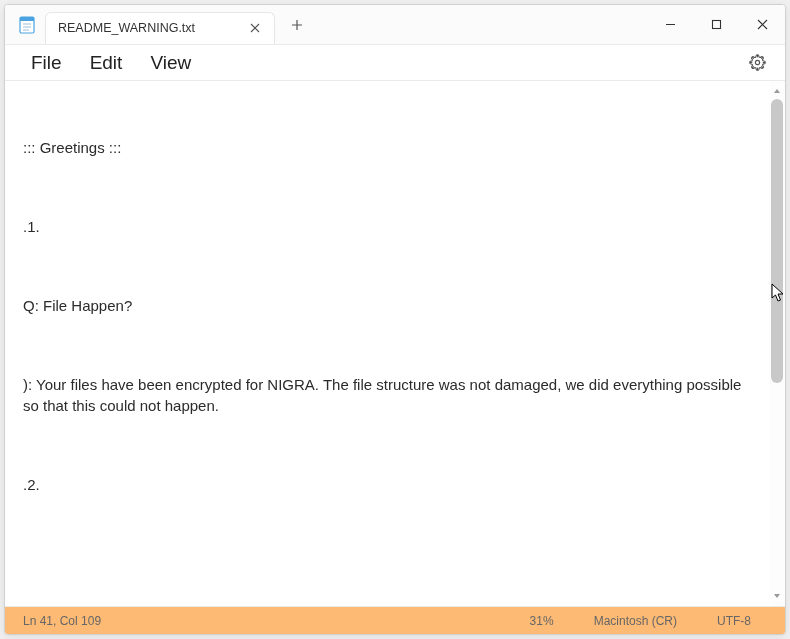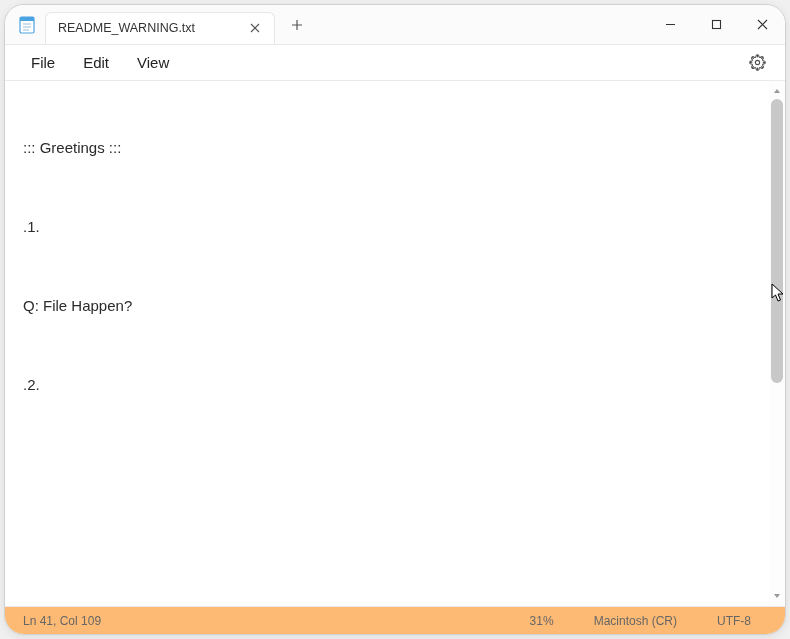--- a/index.html
+++ b/index.html
@@ -11,21 +11,21 @@
     align-items: center;
     width: 790px;
     height: 639px;
     overflow: hidden;
   }
   .window {
     width: 782px;
     height: 631px;
     background: #ffffff;
     border: 1px solid #d0d0d0;
-    border-radius: 20px;
+    border-radius: 4px;
     display: flex;
     flex-direction: column;
     box-shadow: 0 2px 10px rgba(0,0,0,0.08);
     position: relative;
     overflow: hidden;
   }
   .titlebar {
     height: 40px;
     display: flex;
     align-items: center;
@@ -98,21 +98,21 @@
   }
   .win-btn svg { stroke: #333; }
   .menubar {
     height: 36px;
     display: flex;
     align-items: center;
     padding: 0 8px;
     border-bottom: 1px solid #eaeaea;
   }
   .menu-item {
-    font-size: 15px;
+    font-size: 19px;
     color: #222;
     padding: 6px 14px;
     border-radius: 4px;
     cursor: pointer;
   }
   .menu-item:first-child { margin-left: 4px; }
   .menu-spacer { flex: 1; }
   .settings-btn {
     width: 32px;
     height: 32px;
@@ -287,20 +287,21 @@
         <path d="M19.4 15a1.65 1.65 0 0 0 .33 1.82l.06.06a2 2 0 1 1-2.83 2.83l-.06-.06a1.65 1.65 0 0 0-1.82-.33 1.65 1.65 0 0 0-1 1.51V21a2 2 0 1 1-4 0v-.09a1.65 1.65 0 0 0-1-1.51 1.65 1.65 0 0 0-1.82.33l-.06.06a2 2 0 1 1-2.83-2.83l.06-.06a1.65 1.65 0 0 0 .33-1.82 1.65 1.65 0 0 0-1.51-1H3a2 2 0 1 1 0-4h.09a1.65 1.65 0 0 0 1.51-1 1.65 1.65 0 0 0-.33-1.82l-.06-.06a2 2 0 1 1 2.83-2.83l.06.06a1.65 1.65 0 0 0 1.82.33h0a1.65 1.65 0 0 0 1-1.51V3a2 2 0 1 1 4 0v.09a1.65 1.65 0 0 0 1 1.51h0a1.65 1.65 0 0 0 1.82-.33l.06-.06a2 2 0 1 1 2.83 2.83l-.06.06a1.65 1.65 0 0 0-.33 1.82v0a1.65 1.65 0 0 0 1.51 1H21a2 2 0 1 1 0 4h-.09a1.65 1.65 0 0 0-1.51 1z"></path>
       </svg>
     </div>
   </div>
 
   <div class="content-wrap">
     <div class="content">
       <p>::: Greetings :::</p>
       <p>.1.</p>
       <p>Q: File Happen?</p>
+      <p>): Your files have been encrypted for NIGRA. The file structure was not damaged, we did everything possible so that this could not happen.</p>
       <p>.2.</p>
       
       
       
       
       
       
       
     </div>
     <div class="scrollbar">

